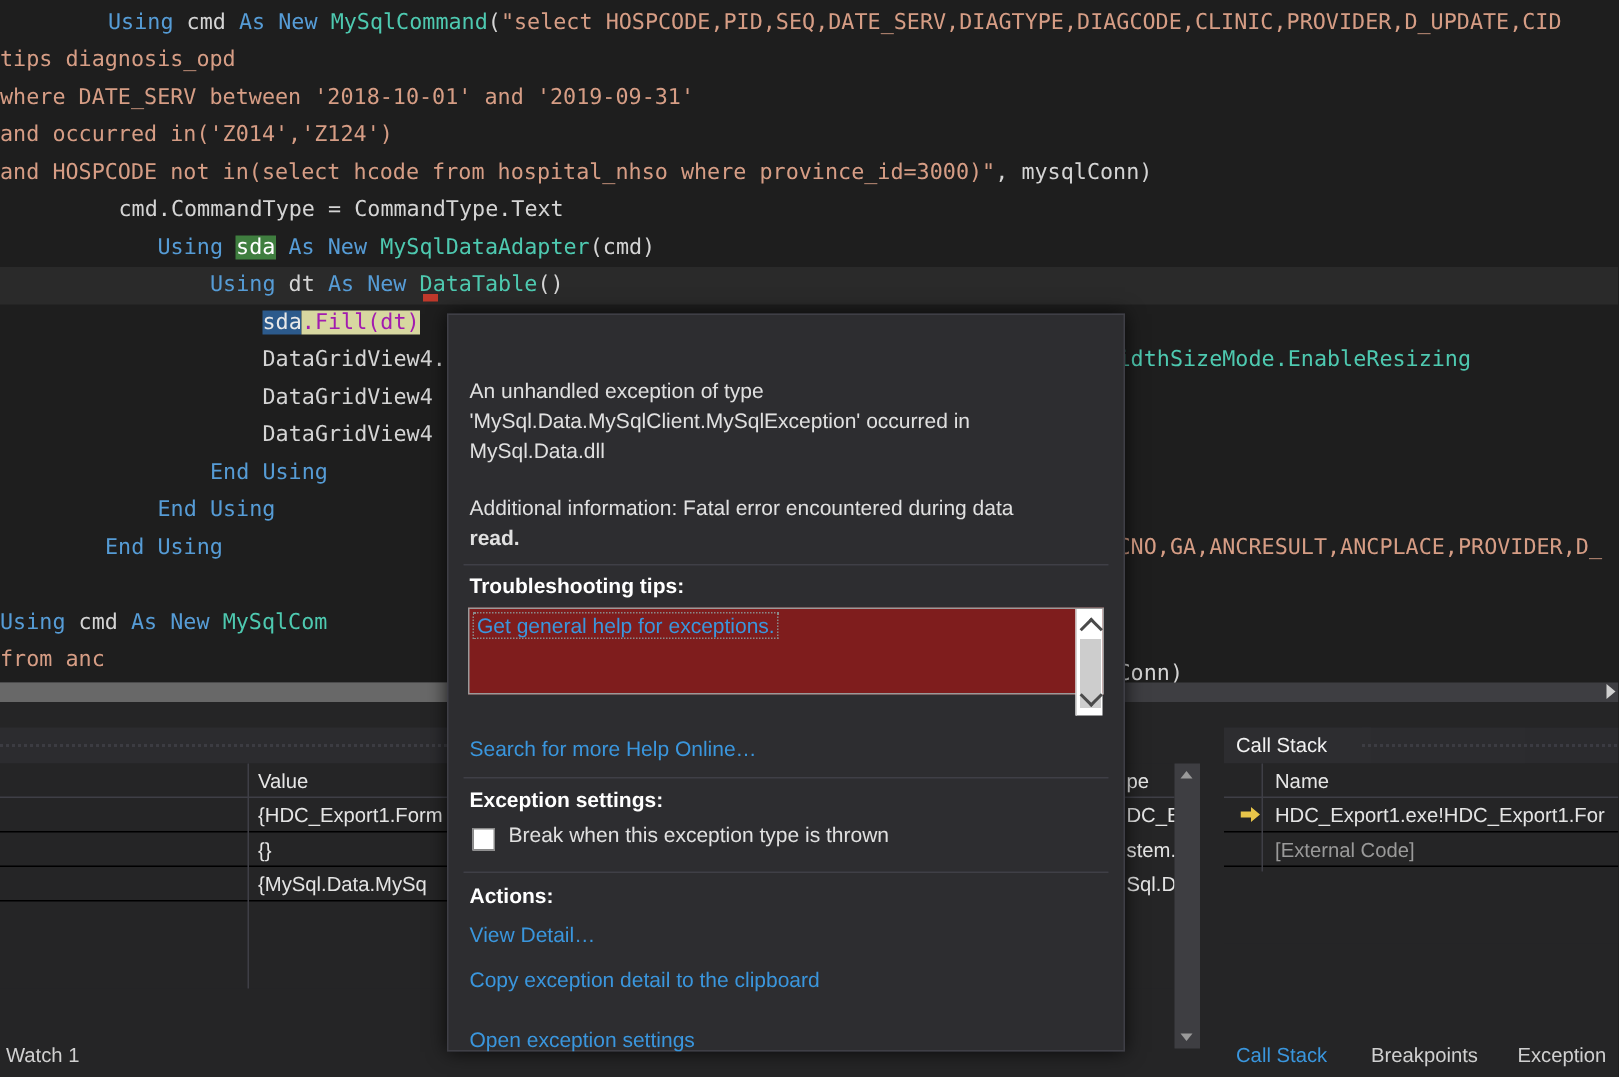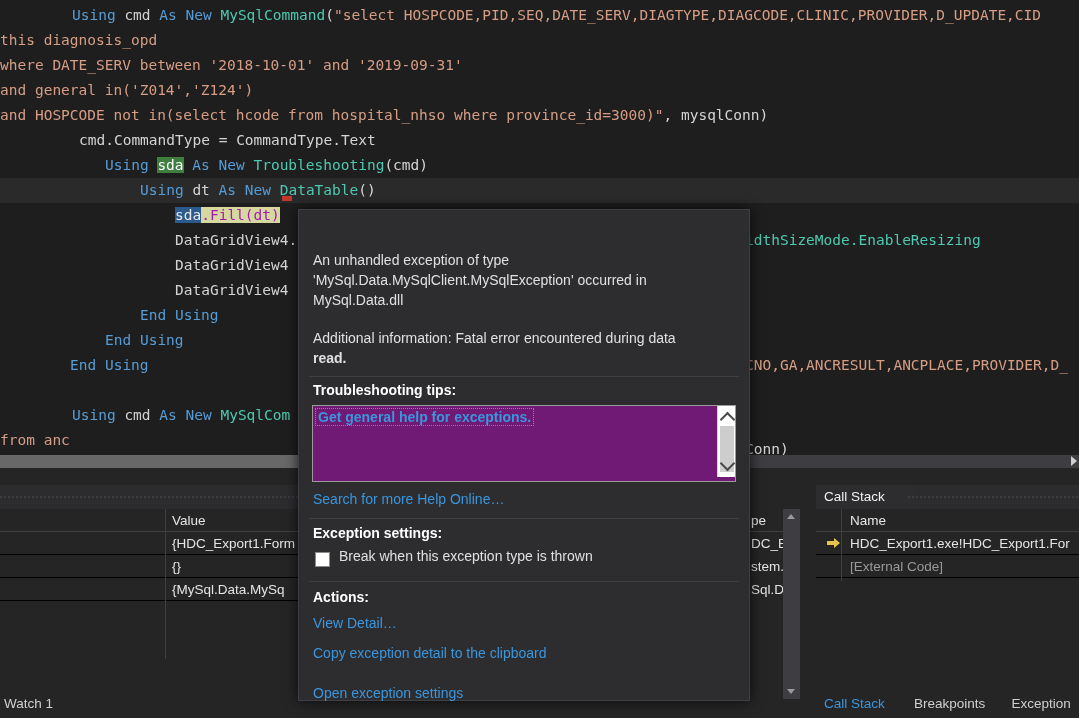--- a/index.html
+++ b/index.html
@@ -133,22 +133,22 @@
     width:420px;
   }
   .divider{position:absolute;left:10px;width:430px;height:1px;background:#3f3f46;}
   .sect-hdr{
     position:absolute;left:14px;font-size:14px;font-weight:bold;color:#ffffff;
   }
   .lnk{
     position:absolute;left:14px;font-size:14px;color:#3a96dd;
   }
   #tips-box{
-    position:absolute;left:13px;top:195px;width:424px;height:77px;
-    background:#701a75;border:1px solid #9a9a9a;box-sizing:border-box;font-weight:bold;
+    position:absolute;left:13px;top:195px;width:424px;height:58px;
+    background:#7f1d1d;border:1px solid #9a9a9a;box-sizing:border-box;
   }
   #tips-box .tip-link{
     position:absolute;left:2px;top:2px;
     font-size:14px;color:#3a96dd;
     border:1px dotted #8a8a8a;padding:0 2px;
   }
   #tips-scroll{
     position:absolute;right:0;top:0;width:18px;height:71px;background:#ffffff;
     border-left:1px solid #d4d4d4;box-sizing:border-box;
   }
@@ -169,35 +169,35 @@
     position:absolute;left:40px;top:338px;font-size:14px;color:#e0e0e0;
   }
 </style>
 </head>
 <body>
 
 <div class="abs" id="editor">
   <div id="cur-stmt-line"></div>
   <div id="code-lines">
       <div class="code-line" style="top: 3px; padding-left: 72px;"><span class="kw">Using </span><span class="pln">cmd </span><span class="kw">As New </span><span class="typ">MySqlCommand</span><span class="pln">(</span><span class="str">"select HOSPCODE,PID,SEQ,DATE_SERV,DIAGTYPE,DIAGCODE,CLINIC,PROVIDER,D_UPDATE,CID</span></div>
-      <div class="code-line" style="top: 28px; padding-left: 0px;"><span class="str">this diagnosis_opd</span></div>
+      <div class="code-line" style="top: 28px; padding-left: 0px;"><span class="str">tips diagnosis_opd</span></div>
       <div class="code-line" style="top: 53px; padding-left: 0px;"><span class="str">where DATE_SERV between '2018-10-01' and '2019-09-31'</span></div>
-      <div class="code-line" style="top: 78px; padding-left: 0px;"><span class="str">and general in('Z014','Z124')</span></div>
+      <div class="code-line" style="top: 78px; padding-left: 0px;"><span class="str">and occurred in('Z014','Z124')</span></div>
       <div class="code-line" style="top: 103px; padding-left: 0px;"><span class="str">and HOSPCODE not in(select hcode from hospital_nhso where province_id=3000)"</span><span class="pln">, </span><span class="pln">mysqlConn</span><span class="pln">)</span></div>
       <div class="code-line" style="top: 128px; padding-left: 79px;"><span class="pln">cmd.CommandType = CommandType.Text</span></div>
-      <div class="code-line" style="top: 153px; padding-left: 105px;"><span class="kw">Using </span><span class="hl-green">sda</span><span class="kw"> As New </span><span class="typ">Troubleshooting</span><span class="pln">(cmd)</span></div>
+      <div class="code-line" style="top: 153px; padding-left: 105px;"><span class="kw">Using </span><span class="hl-green">sda</span><span class="kw"> As New </span><span class="typ">MySqlDataAdapter</span><span class="pln">(cmd)</span></div>
       <div class="code-line" style="top: 178px; padding-left: 140px;"><span class="kw">Using </span><span class="pln">dt </span><span class="kw">As New </span><span class="typ">DataTable</span><span class="pln">()</span></div>
       <div class="code-line" style="top: 203px; padding-left: 175px;"><span class="hl-sel">sda</span><span class="hl-yellow">.Fill(dt)</span></div>
       <div class="code-line" style="top: 228px; padding-left: 175px;"><span class="pln">DataGridView4.DataSource = dt</span></div>
       <div class="code-line" style="top: 253px; padding-left: 175px;"><span class="pln">DataGridView4</span></div>
       <div class="code-line" style="top: 278px; padding-left: 175px;"><span class="pln">DataGridView4</span></div>
       <div class="code-line" style="top: 303px; padding-left: 140px;"><span class="kw">End Using</span></div>
       <div class="code-line" style="top: 328px; padding-left: 105px;"><span class="kw">End Using</span></div>
       <div class="code-line" style="top: 353px; padding-left: 70px;"><span class="kw">End Using</span></div>
-      <div class="code-line" style="top: 403px; padding-left: 72px;"><span class="kw">Using </span><span class="pln">cmd </span><span class="kw">As New </span><span class="typ">MySqlCom</span></div>
+      <div class="code-line" style="top: 403px; "><span class="kw">Using </span><span class="pln">cmd </span><span class="kw">As New </span><span class="typ">MySqlCom</span></div>
       <div class="code-line" style="top: 428px; padding-left: 0px;"><span class="str">from anc</span></div>
       <div class="code-line" style="top: 453px; padding-left: 0px;"><span class="str">where DATE_SERV between  '2018-10-</span></div>
     </div>
   <div id="code-right-frag">
       <div class="code-line grn" style="top: 228px; left: 745px;">idthSizeMode.EnableResizing</div>
       <div class="code-line str" style="top: 353px; left: 745px;">CNO,GA,ANCRESULT,ANCPLACE,PROVIDER,D_</div>
       <div class="code-line pln" style="top: 437px; left: 745px;">Conn)</div>
     </div>
   <div class="errsquig" style="left:282px;top:196px;"></div>
 </div>

